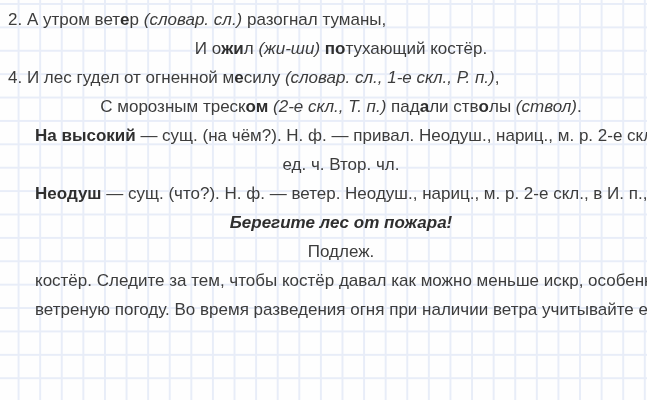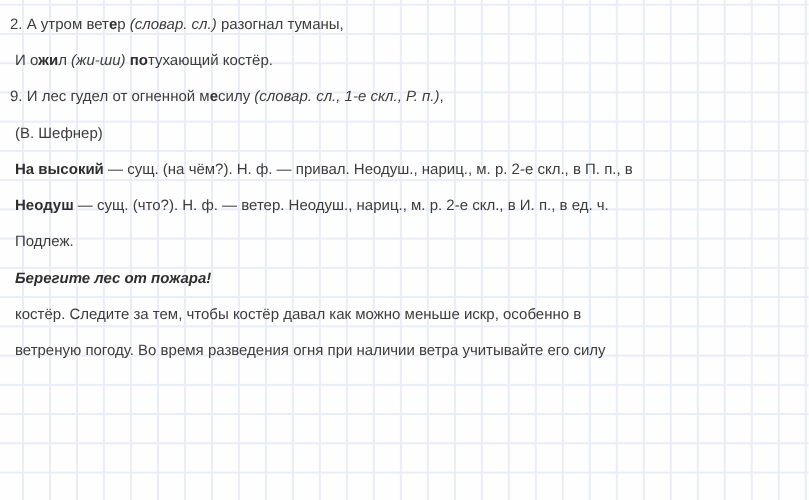--- a/index.html
+++ b/index.html
@@ -8,43 +8,44 @@
     width: 647px;
     height: 400px;
     overflow: hidden;
     background-color: #fefefe;
     background-image:
       linear-gradient(to right, #e8edf8 1.5px, transparent 1.5px),
       linear-gradient(to bottom, #e8edf8 1.5px, transparent 1.5px);
     background-size: 21.6px 23.4px;
     background-position: -4px 3px;
     font-family: "Liberation Sans", sans-serif;
-    font-size: 12px;
+    font-size: 17px;
     color: #3c3c3c;
   }
   .doc { padding-top: 5px; }
   .line {
     height: 29px;
     line-height: 29px;
     white-space: nowrap;
   }
   .line.numbered { padding-left: 8px; }
-  .line.body     { padding-left: 12px; }
+  .line.body     { padding-left: 35px; text-align: center; }
   .b { font-weight: 700; color: #2f2f2f; }
   .i { font-style: italic; }
 </style>
 </head>
 <body>
 
 <div class="page">
   <div class="doc">
       <div class="line numbered"><span>2. А утром вет</span><span class="b">е</span><span>р </span><span class="i">(словар. сл.)</span><span> разогнал туманы,</span></div>
       <div class="line body"><span>И о</span><span class="b">жи</span><span>л </span><span class="i">(жи-ши)</span><span> </span><span class="b">по</span><span>тухающий костёр.</span></div>
-      <div class="line numbered"><span>9. И лес гудел от огненной м</span><span class="b">е</span><span>силу </span><span class="i">(словар. сл., 1-е скл., Р. п.)</span><span>,</span></div>
-      <div class="line body"><span>(В. Шефнер)</span></div>
+      <div class="line numbered"><span>4. И лес гудел от огненной м</span><span class="b">е</span><span>силу </span><span class="i">(словар. сл., 1-е скл., Р. п.)</span><span>,</span></div>
+      <div class="line body"><span>С морозным треск</span><span class="b">ом</span><span> </span><span class="i">(2-е скл., Т. п.)</span><span> пад</span><span class="b">а</span><span>ли ств</span><span class="b">о</span><span>лы </span><span class="i">(ствол)</span><span>.</span></div>
       <div class="line body"><span class="b">На высокий</span><span> — сущ. (на чём?). Н. ф. — привал. Неодуш., нариц., м. р. 2-е скл., в П. п., в</span></div>
+      <div class="line body"><span>ед. ч. Втор. чл.</span></div>
       <div class="line body"><span class="b">Неодуш</span><span> — сущ. (что?). Н. ф. — ветер. Неодуш., нариц., м. р. 2-е скл., в И. п., в ед. ч.</span></div>
+      <div class="line body"><span class="b i">Берегите лес от пожара!</span></div>
       <div class="line body"><span>Подлеж.</span></div>
-      <div class="line body"><span class="b i">Берегите лес от пожара!</span></div>
       <div class="line body"><span>костёр. Следите за тем, чтобы костёр давал как можно меньше искр, особенно в</span></div>
       <div class="line body"><span>ветреную погоду. Во время разведения огня при наличии ветра учитывайте его силу</span></div>
     </div>
 </div>
 
 </body></html>

